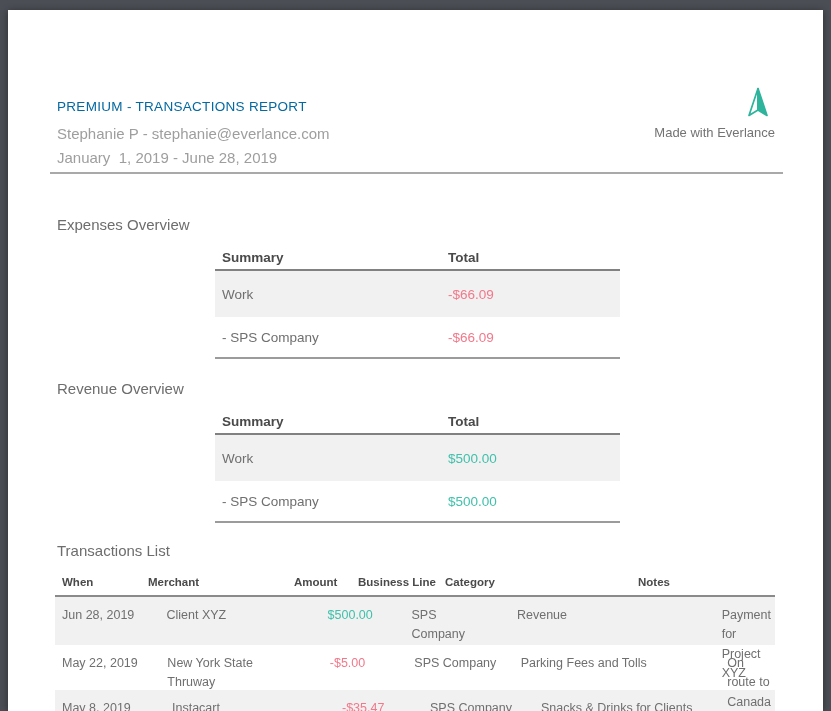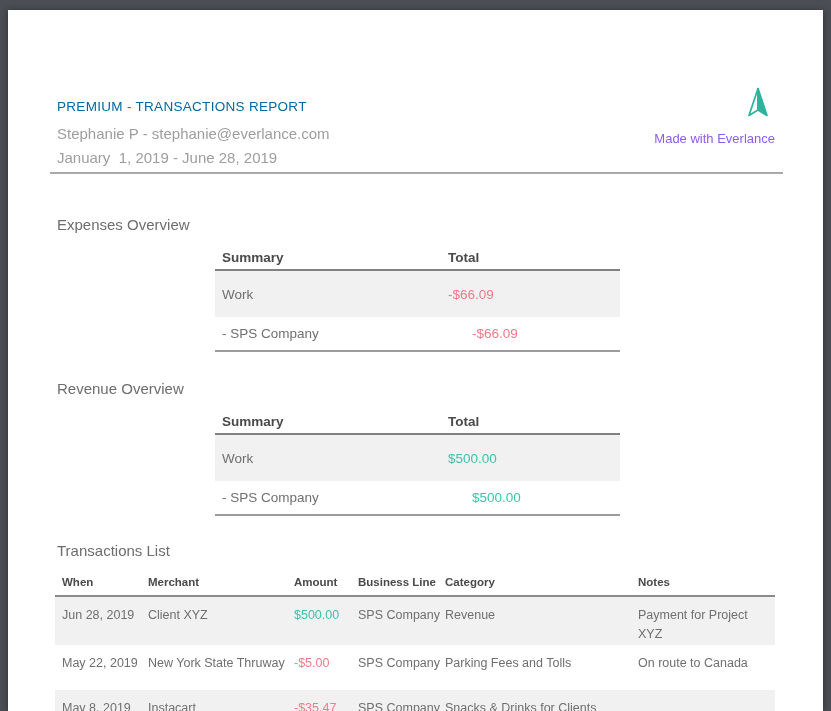--- a/index.html
+++ b/index.html
@@ -17,43 +17,43 @@
   .report-title{
     position:absolute;left:49px;top:89px;
     font-size:13.5px;letter-spacing:0.3px;color:#0369a1;
   }
   .sub-line{position:absolute;left:49px;font-size:15px;color:#9e9e9e;white-space:pre-wrap;}
   .sub-user{top:115px;}
   .sub-dates{top:139px;}
   .header-rule{position:absolute;left:42px;top:162px;width:733px;height:2px;background:#a9a9a9;}
   .brand{position:absolute;right:48px;top:77px;text-align:right;}
   .brand .logo{display:block;margin-left:auto;margin-right:5px;}
-  .brand .made-with{margin-top:14px;font-size:13px;color:#8b5cf6;}
+  .brand .made-with{margin-top:8px;font-size:13px;color:#737373;}
   
   .section-title{position:absolute;left:49px;font-size:15px;color:#6d6d6d;}
   .st-expenses{top:206px;}
   .st-revenue{top:370px;}
   .st-transactions{top:532px;}
   
   .ovw-table{position:absolute;left:207px;width:405px;}
   .ovw-expenses{top:240px;}
   .ovw-revenue{top:404px;}
   .ovw-header{display:flex;height:19px;padding-left:7px;font-size:13.5px;font-weight:bold;color:#4a4a4a;}
   .ovw-headrule{height:2px;background:#818181;}
   .ovw-row{display:flex;align-items:center;padding-left:7px;font-size:13.5px;color:#6f6f6f;}
   .ovw-row.r1{height:46px;background:#f1f1f1;}
-  .ovw-row.r2{height:33px;background:#ffffff;gap:24px;}
+  .ovw-row.r2{height:40px;background:#ffffff;}
   .ovw-bottomrule{height:2px;background:#9b9b9b;}
   .c-summary{width:226px;}
   .c-total{flex:1;}
   
   .tx-table{position:absolute;left:47px;top:566px;width:720px;}
   .tx-header{display:flex;height:19px;padding-left:7px;font-size:11.5px;font-weight:bold;color:#4a4a4a;box-sizing:border-box;}
   .tx-headrule{height:2px;background:#8a8a8a;}
-  .tx-row{display:flex;align-items:flex-start;padding:9px 0 0 7px;font-size:12.5px;line-height:1.55;color:#6f6f6f;box-sizing:border-box;}
+  .tx-row{display:flex;align-items:flex-start;padding:9px 0 0 7px;font-size:12.5px;line-height:1.55;color:#6f6f6f;box-sizing:border-box;gap:24px;}
   .tx-row.r0{height:48px;background:#f1f1f1;}
   .tx-row.r1{height:45px;background:#ffffff;}
   .tx-row.r2{height:48px;background:#f1f1f1;}
   .c-when{width:86px;}
   .c-merchant{width:146px;padding-right:6px;box-sizing:border-box;}
   .c-amount{width:64px;}
   .c-business{width:87px;}
   .c-category{width:193px;}
   .c-notes{flex:1;padding-right:4px;}
   

